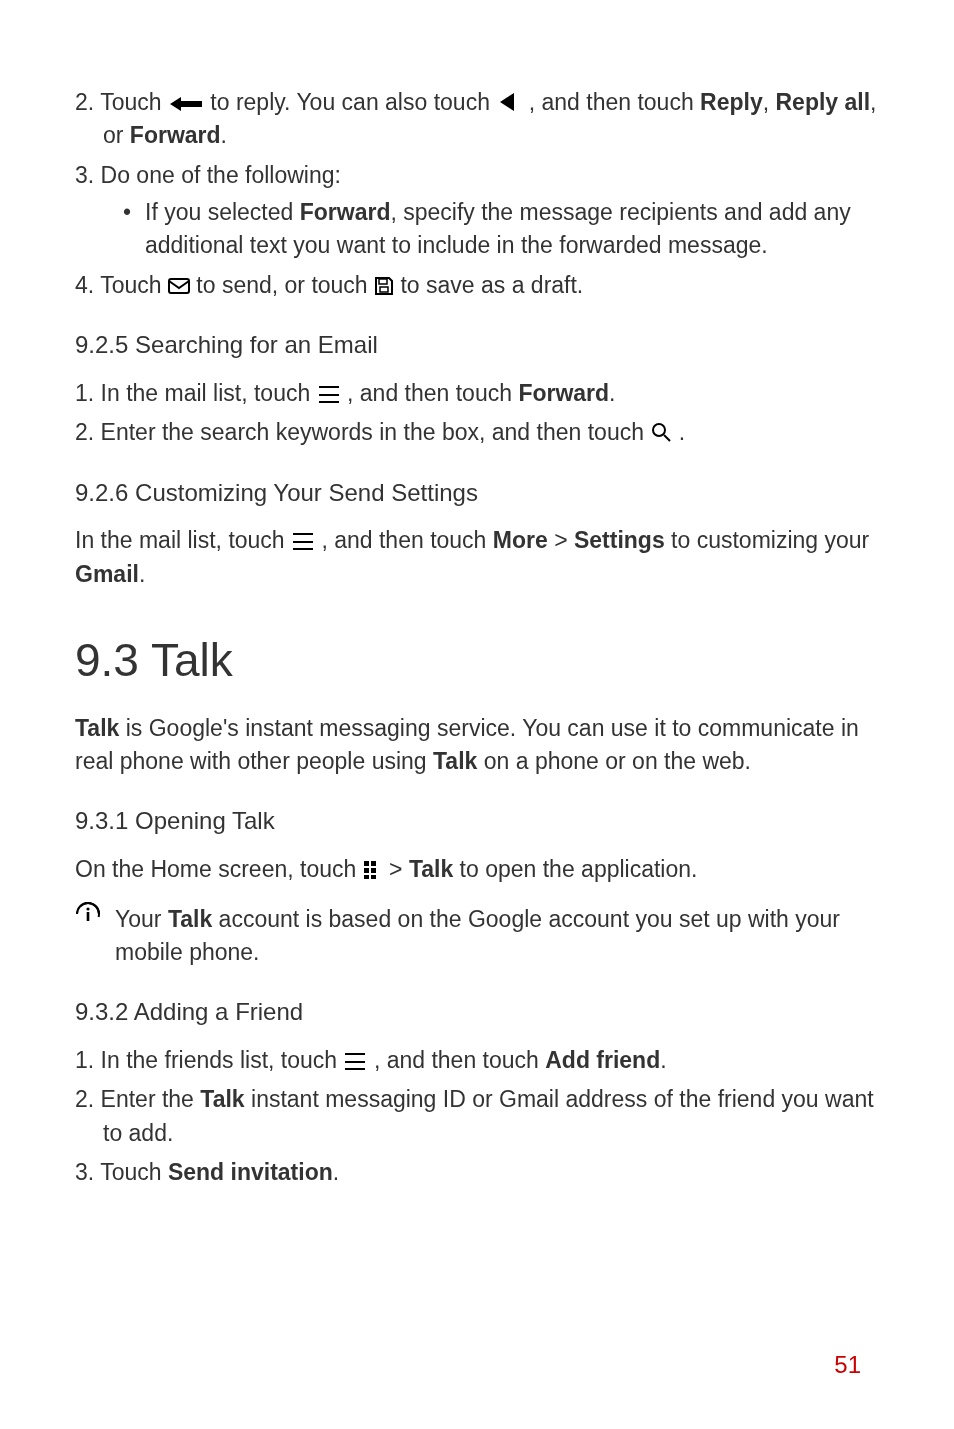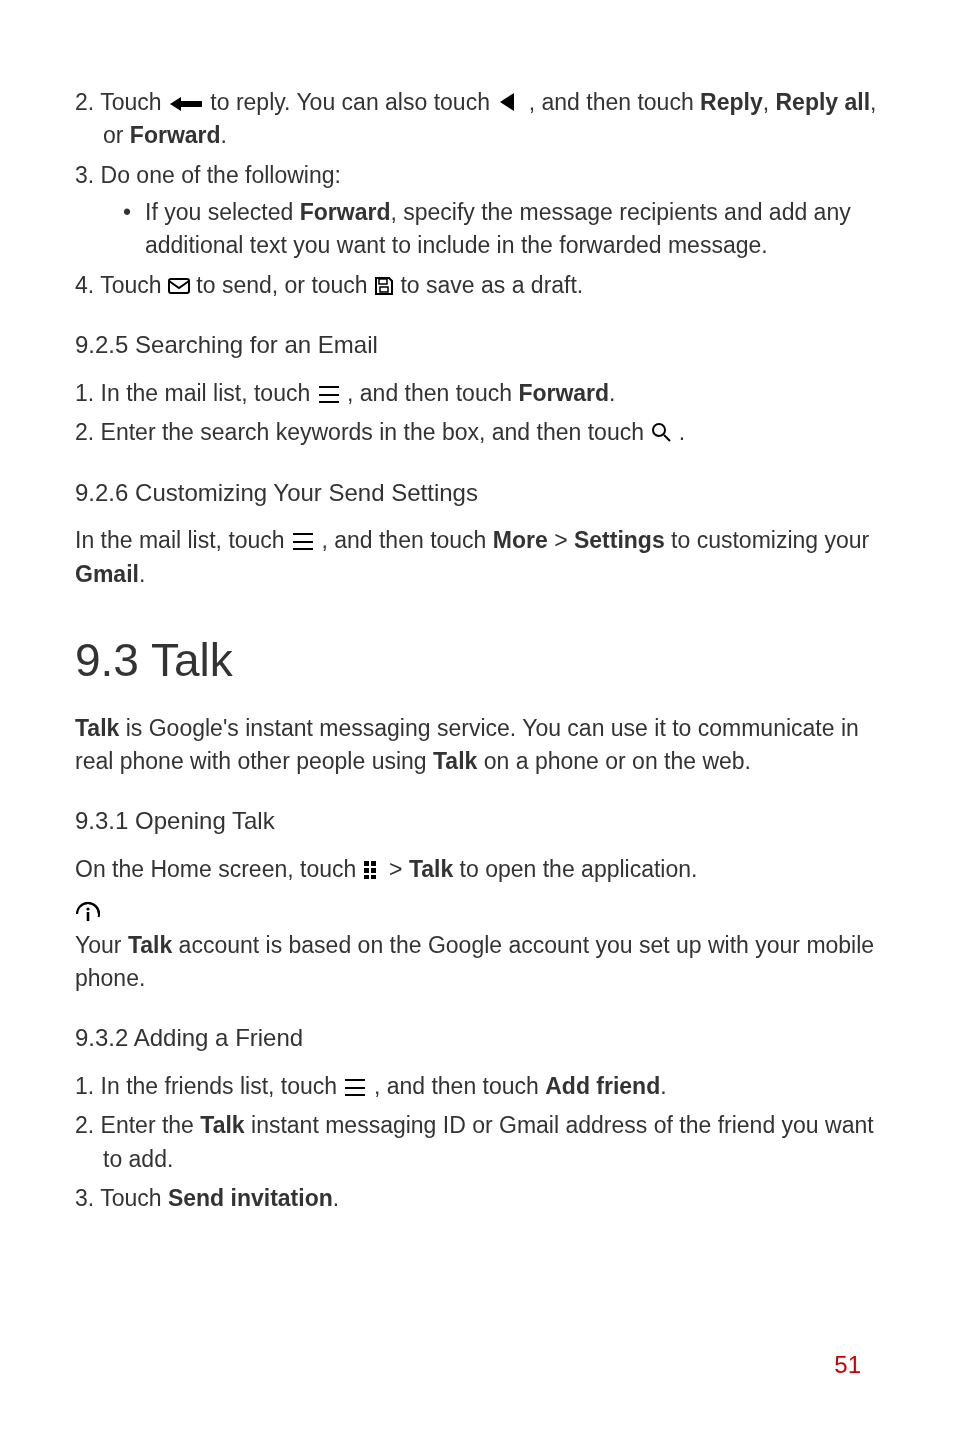--- a/index.html
+++ b/index.html
@@ -22,21 +22,21 @@
   .step{margin:6px 0;}
   .step-inner{padding-left:28px;text-indent:-28px;}
   .bullets{padding-left:70px;margin:4px 0;}
   .bullets li{list-style:none;position:relative;margin:4px 0;}
   .bullets li::before{content:"•";position:absolute;left:-22px;top:0;}
   .h2sub{font-family:Arial,sans-serif;font-weight:normal;font-size:24px;margin:26px 0 14px 0;color:#333;}
   .h1sec{font-family:Arial,sans-serif;font-weight:normal;font-size:46px;margin:36px 0 18px 0;color:#333;}
   .para{margin:8px 0;}
   .ico{display:inline-block;vertical-align:-3px;}
   .ico svg{display:block;}
-  .note{display:flex;gap:0;align-items:flex-start;margin:14px 0 4px 0;flex-direction:column;}
+  .note{display:flex;gap:14px;align-items:flex-start;margin:14px 0 4px 0;}
   .note-body{flex:1;padding-top:2px;}
   .pagenum{position:absolute;right:93px;bottom:46px;color:var(--accent);font-size:24px;}
   b{font-weight:bold;}
 </style>
 </head>
 <body>
 
 <div class="step">
   <div class="step-inner">
     <span>2. Touch</span>

